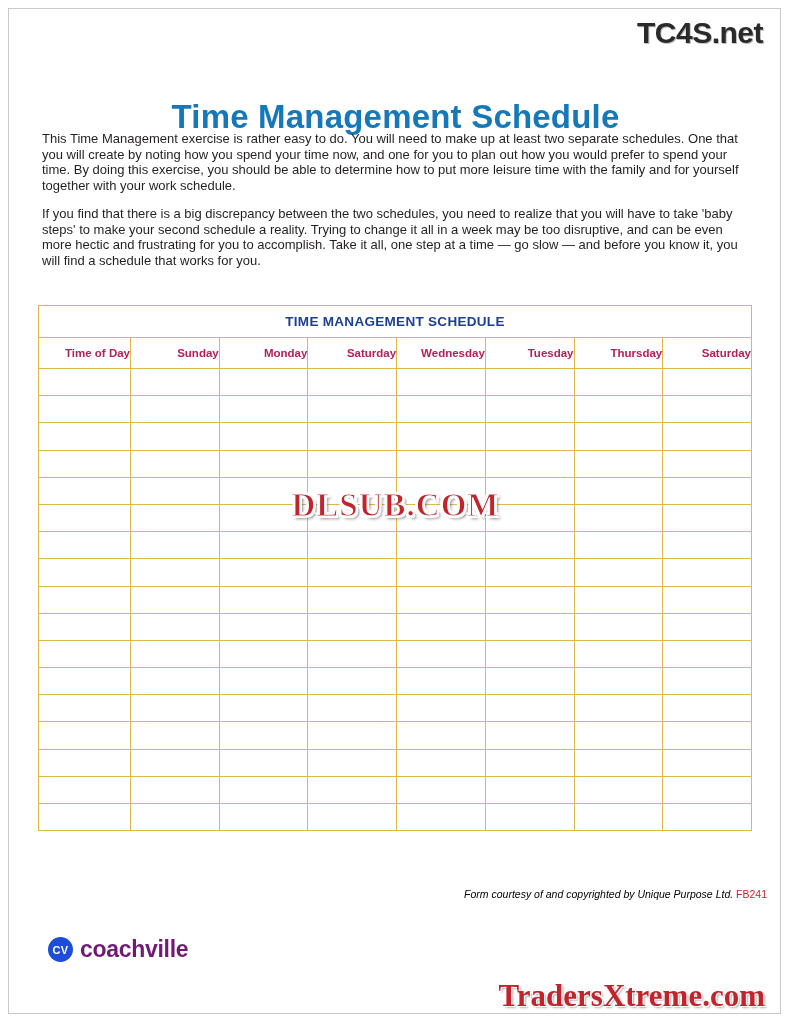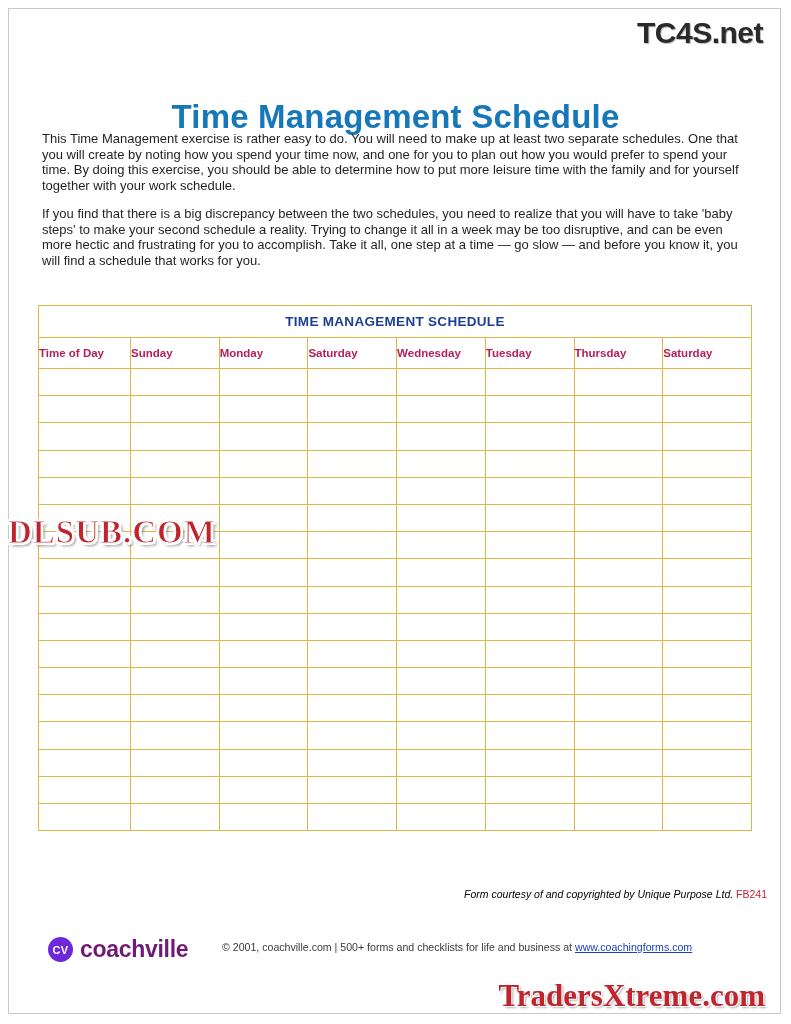--- a/index.html
+++ b/index.html
@@ -87,41 +87,41 @@
     height: 31px;
     text-align: center;
     vertical-align: middle;
     font-size: 13.5px;
     font-weight: bold;
     color: #1c3f94;
     letter-spacing: 0.3px;
   }
   .sched thead th.dayhead {
     height: 30px;
-    text-align: left;
+    text-align: right;
     vertical-align: middle;
     font-size: 11.5px;
     font-weight: bold;
     color: #b4205a;
     background: #ffffff;
   }
   .sched tbody td.cell {
     height: 26.2px;
     background: #ffffff;
   }
   col.c0 { width: 92px; }
 
   
   .watermark {
     position: absolute;
     left: 0;
     right: 0;
-    top: 514px;
+    top: 487px;
+    text-align: center;
     pointer-events: none;
-    padding-left: 8px;
   }
   .watermark span {
     font-family: "Liberation Serif", serif;
     font-weight: bold;
     font-size: 33px;
     color: #c0242c;
     letter-spacing: 1px;
     -webkit-text-stroke: 1px #ffffff;
     text-shadow:
        2px 2px 0 #ffffff,
@@ -160,21 +160,21 @@
     left: 48px;
     top: 0;
     display: flex;
     align-items: center;
     gap: 7px;
   }
   .brand .cv-badge {
     width: 25px;
     height: 25px;
     border-radius: 50%;
-    background: #6d28d9;
+    background: #1d4ed8;
     color: #ffffff;
     font-size: 11px;
     font-weight: bold;
     display: flex;
     align-items: center;
     justify-content: center;
     letter-spacing: 0.3px;
   }
   .brand .cv-name {
     font-size: 23px;
@@ -430,18 +430,15 @@
 <div class="courtesy">
   <span>Form courtesy of and copyrighted by Unique Purpose Ltd.</span>
   <span class="code">FB241</span>
 </div>
 
 <div class="footer">
   <div class="brand">
     <div class="cv-badge">CV</div>
     <div class="cv-name">coachville</div>
   </div>
-  <div class="copyright">
-    <span>© 2001, coachville.com | 500+ forms and checklists for life and business at </span><a href="#">www.coachingforms.com</a>
-  </div>
 </div>
 
 <div class="site-mark-bottom">TradersXtreme.com</div>
 
 </body></html>

